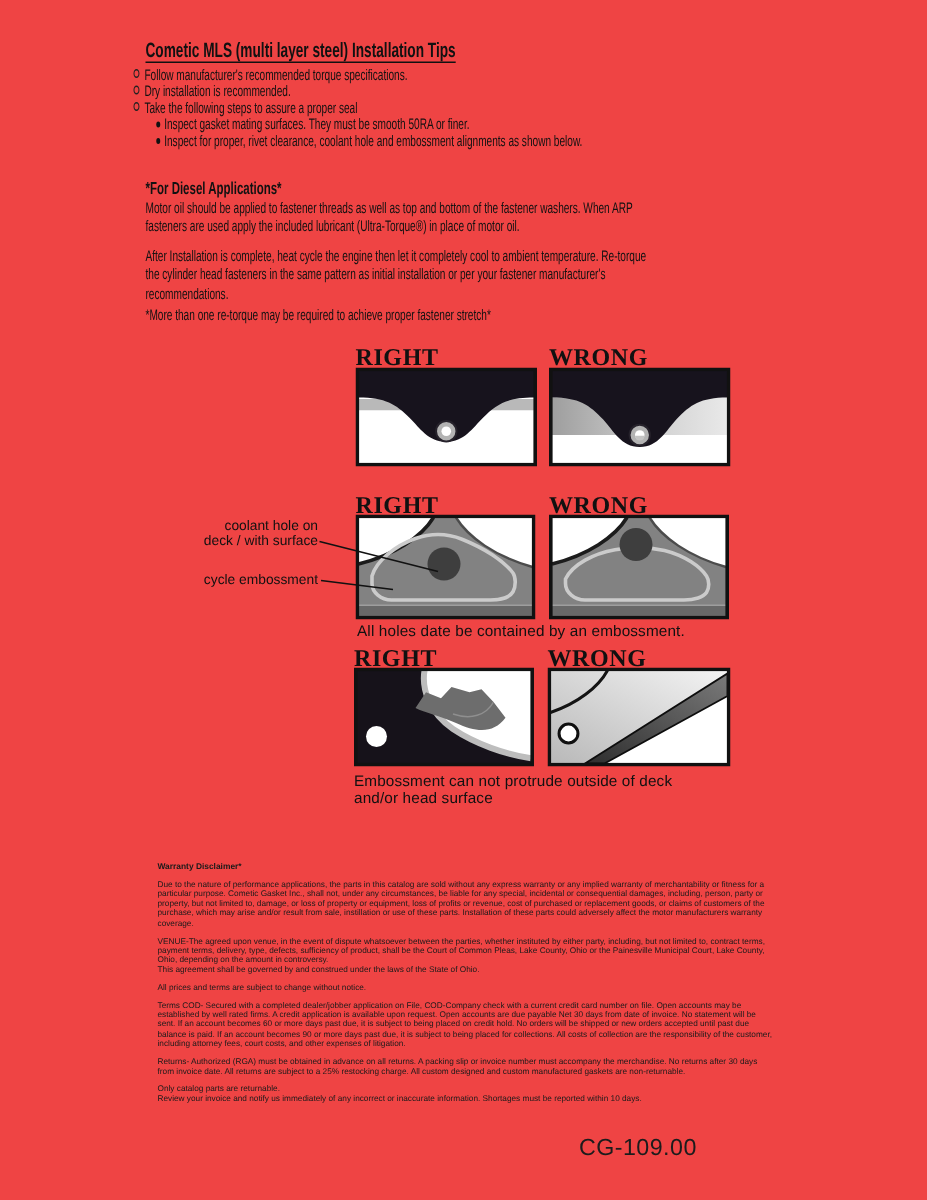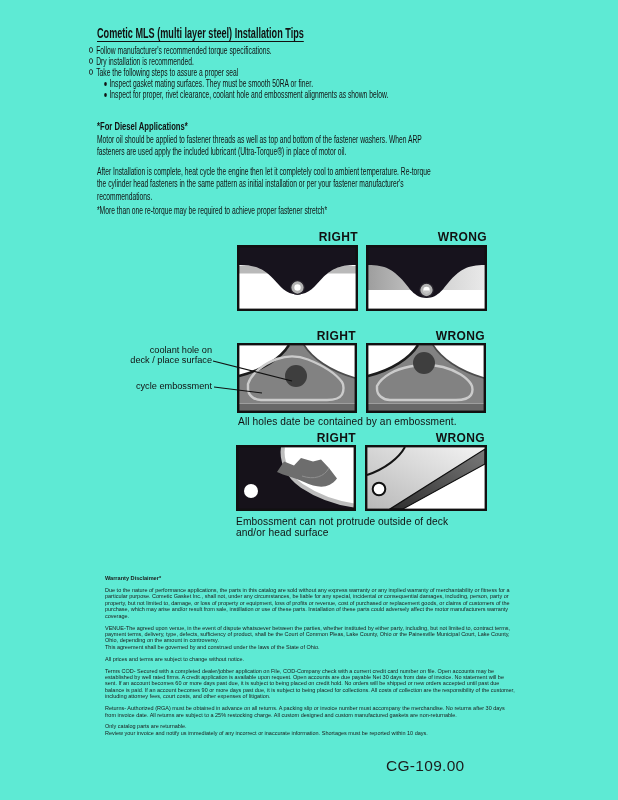--- a/index.html
+++ b/index.html
@@ -1,37 +1,37 @@
 <!DOCTYPE html>
 <html><head>
 <meta charset="utf-8">
 <style>
   html,body{margin:0;padding:0;background:#ffffff;}
   body{font-family:"Liberation Sans", sans-serif;color:#111;}
-  #page{position:relative;width:618px;height:800px;background:#5eead4;overflow:hidden;}
+  #page{position:relative;width:618px;height:800px;background:#ef4444;overflow:hidden;}
 
   .abs{position:absolute;}
 
   
   .condensed{transform:scaleX(0.66);transform-origin:0 0;width:515px;}
 
   .doc-title{font-size:13.8px;font-weight:bold;white-space:nowrap;
     text-decoration:underline;text-decoration-thickness:1.4px;text-underline-offset:3px;}
 
   .b-line{font-size:10.2px;line-height:10.9px;white-space:nowrap;}
   .b-sub{padding-left:23px;}
   .ring{display:inline-block;width:4px;height:4px;border:1px solid #222;border-radius:50%;
     margin-right:5px;position:relative;top:-1px;}
   .dot{display:inline-block;width:4px;height:4px;background:#111;border-radius:50%;
     margin-right:4px;position:relative;top:-1px;}
 
   .diesel-h{font-size:11.6px;font-weight:bold;white-space:nowrap;}
   .para{font-size:10.2px;line-height:12.4px;}
 
-  .rw-label{font-size:12px;font-weight:600;letter-spacing:0.4px;text-align:right;width:121px;}
+  .rw-label{font-size:16px;font-weight:600;letter-spacing:0.4px;text-align:left;width:121px;font-family:Liberation Serif, serif;}
   .caption{font-size:10.2px;font-weight:500;letter-spacing:0.1px;white-space:pre-line;}
 
   .side-label{font-size:9.2px;line-height:10.2px;text-align:right;white-space:pre-line;}
 
   .fineprint{width:410px;color:#1a1a1a;}
   .fineprint h4{font-size:5.6px;font-weight:bold;margin:0 0 6px 0;}
   .fineprint p{font-size:5.5px;line-height:6.4px;margin:0 0 5.5px 0;white-space:pre-line;}
 
   .footer-code{font-size:15.5px;letter-spacing:0.3px;color:#1c1c1c;text-align:center;}
 
@@ -96,21 +96,21 @@
     <circle cx="60.5" cy="45" r="3.2" fill="#ffffff"></circle>
     <path d="M57.3,45.5 a3.2,3.2 0 0 0 6.4,0 Z" fill="#c4c4c4"></path>
     <rect x="1.2" y="1.2" width="118.6" height="63.6" fill="none" stroke="#111" stroke-width="2.4"></rect>
   </svg>
 
 
   <div class="abs rw-label" style="left:237px;top:329px;width:119px;">RIGHT</div>
   <div class="abs rw-label" style="left:366px;top:329px;width:119px;">WRONG</div>
 
   <div class="abs side-label" style="left:112px;top:345px;width:100px;">coolant hole on
-deck / place surface</div>
+deck / with surface</div>
   <div class="abs side-label" style="left:112px;top:381px;width:100px;">cycle embossment</div>
 
   <svg class="abs" style="left:237px;top:343px;" width="120" height="70" viewBox="0 0 120 70">
     <rect x="1.2" y="1.2" width="117.6" height="67.6" fill="#828282"></rect>
     <path d="M2,2 H52 C44,15 26,27 2,33 Z" fill="#ffffff"></path>
     <path d="M67,2 H118 V35 C93,28 75,15 67,2 Z" fill="#ffffff"></path>
     <path d="M2,33 C26,27 44,15 52,2" stroke="#1c1c1c" stroke-width="2.4" fill="none"></path>
     <path d="M67,2 C75,15 93,28 118,35" stroke="#4c4c4c" stroke-width="1.6" fill="none"></path>
     <rect x="2" y="61" width="116" height="7" fill="#686868"></rect>
     <line x1="2" y1="60.5" x2="118" y2="60.5" stroke="#9e9e9e" stroke-width="1"></line>

